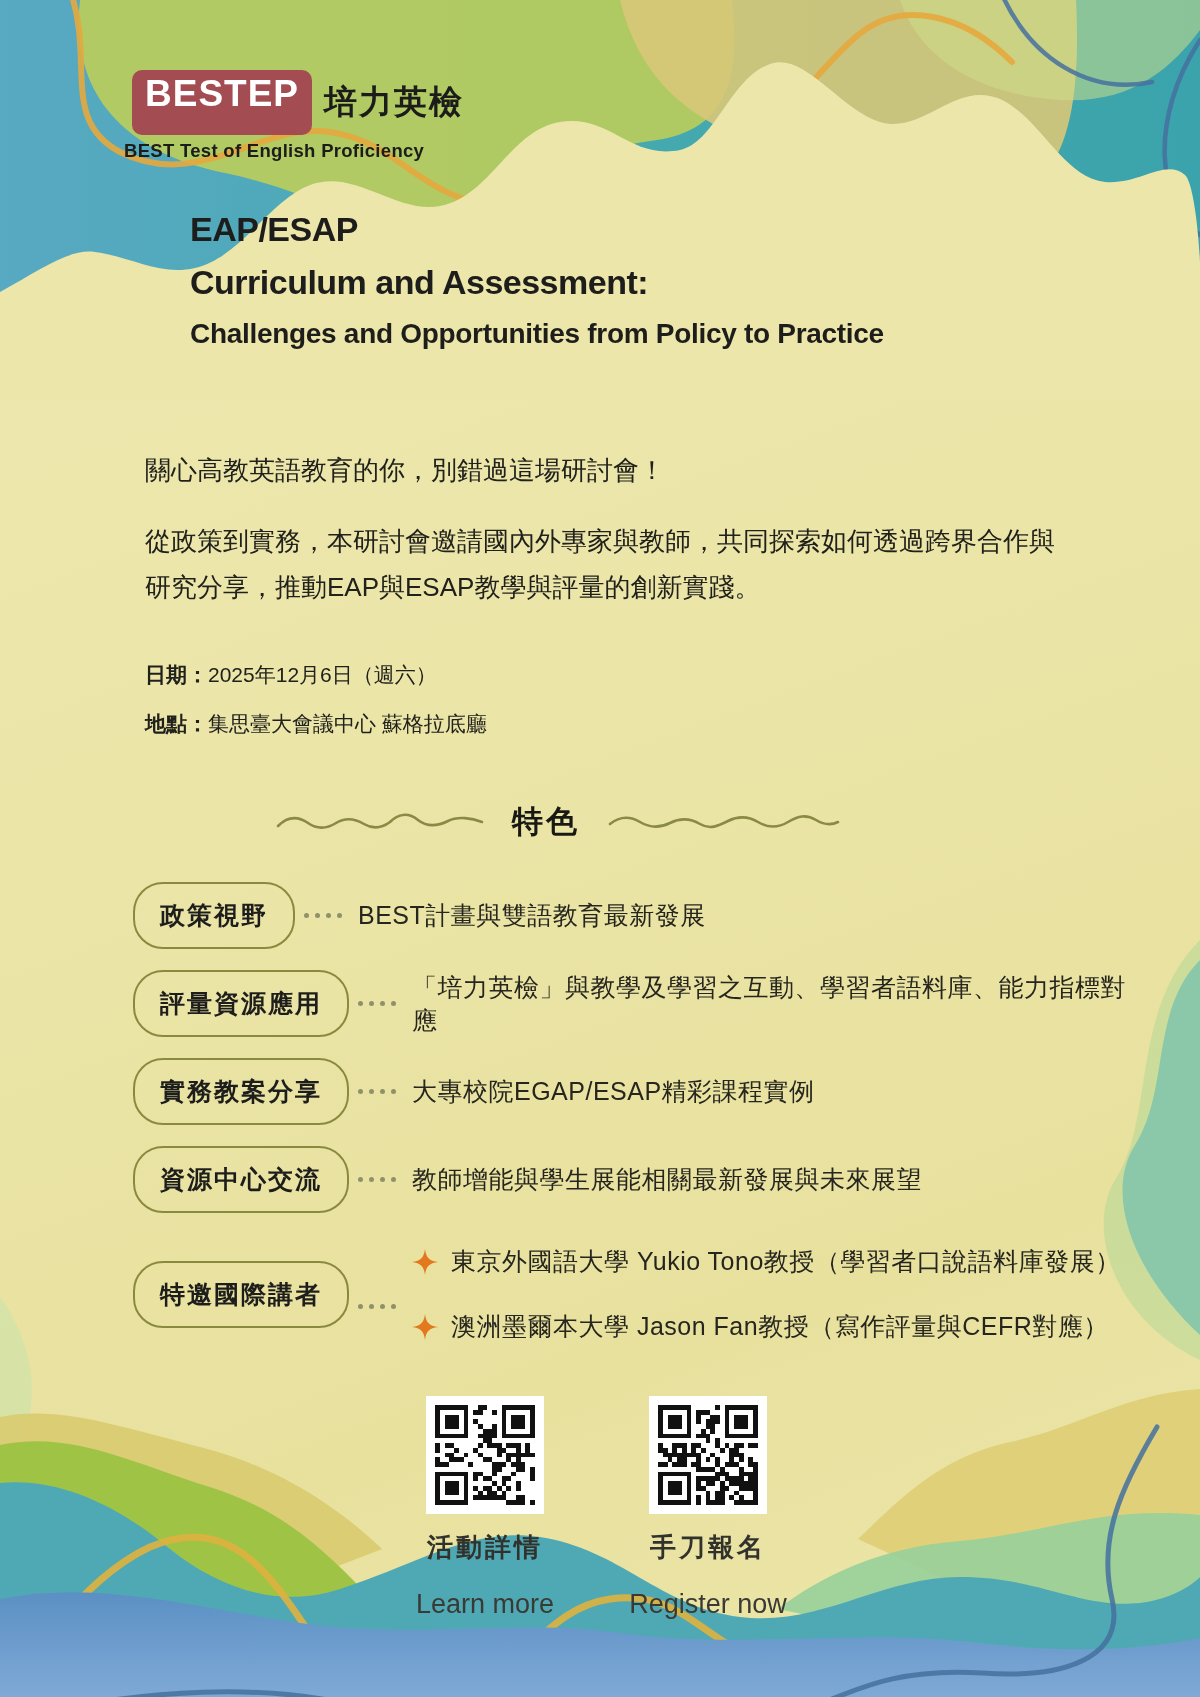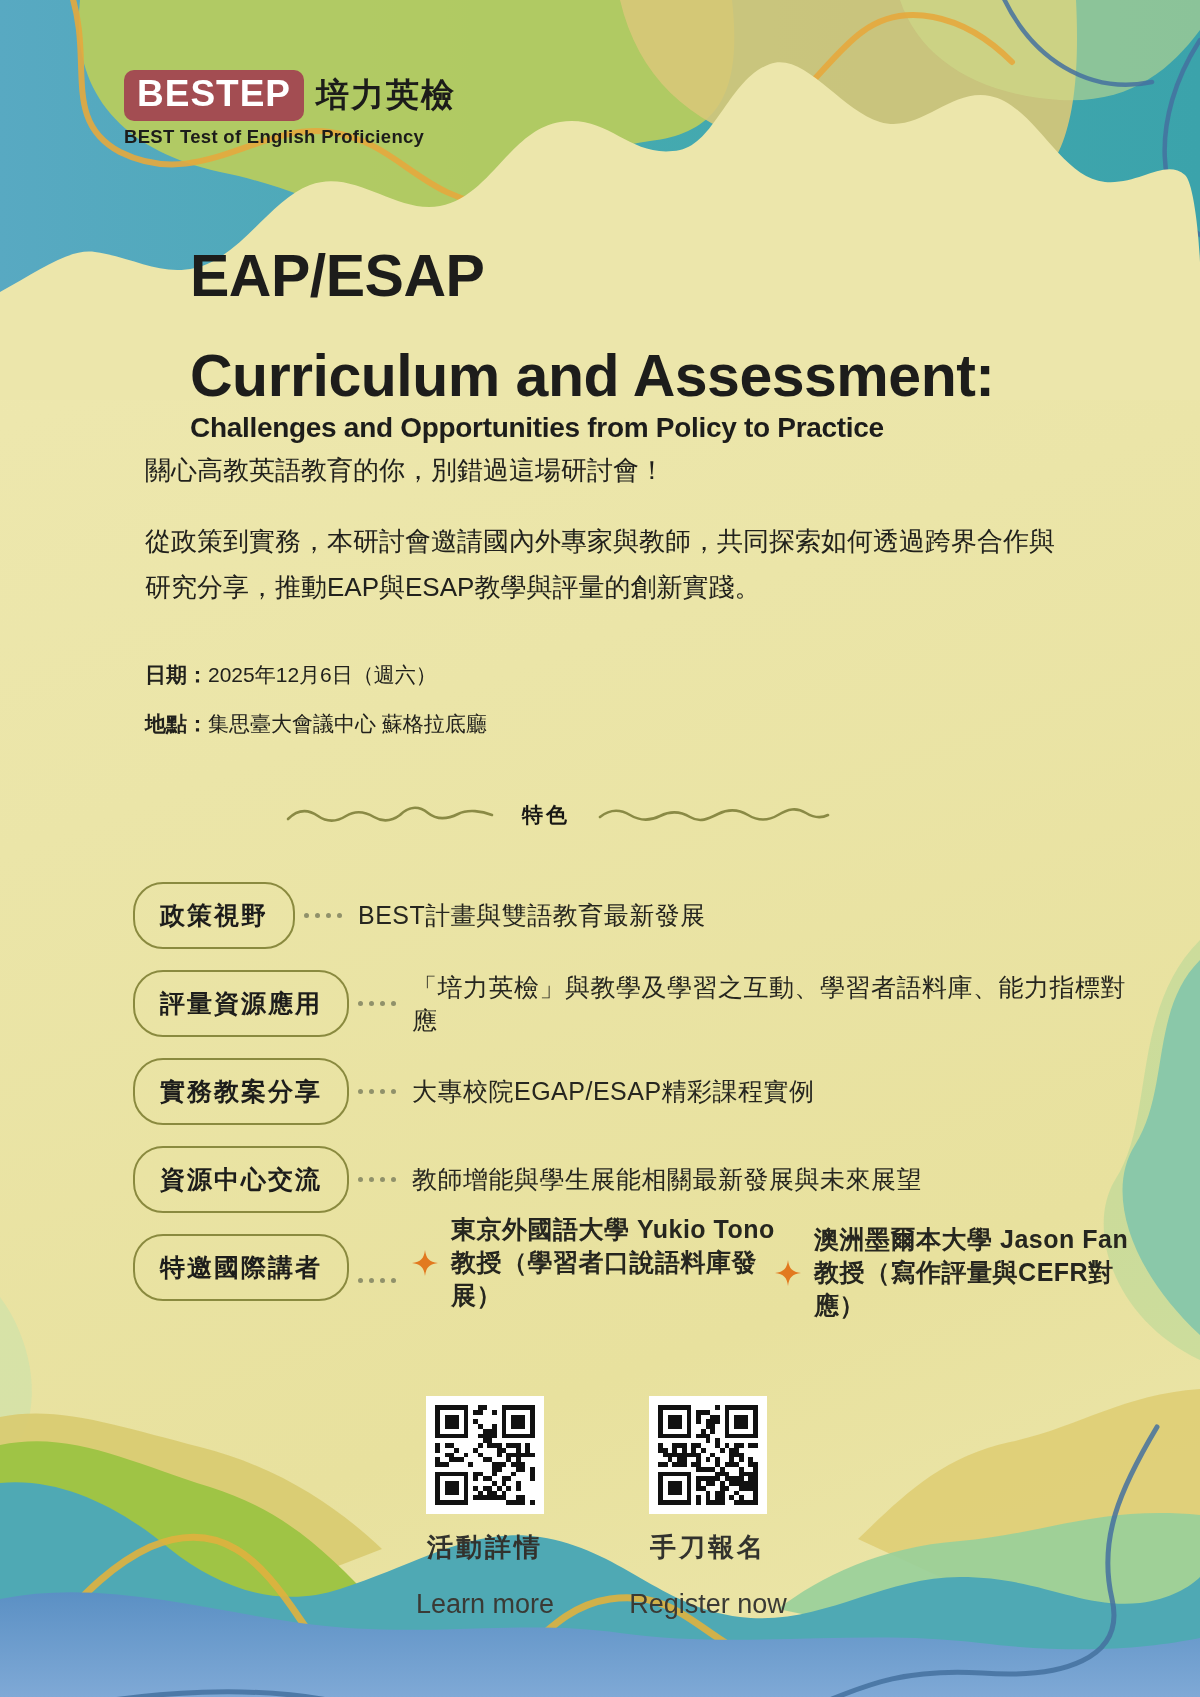--- a/index.html
+++ b/index.html
@@ -6,55 +6,55 @@
   #poster{position:relative;width:1200px;height:1697px;margin:0 auto;overflow:hidden;
     background:linear-gradient(160deg,#efe9b2 0%,#ebe5a8 40%,#e8e19e 75%,#ece6ab 100%);}
   svg{display:block}
   .decor{position:absolute;z-index:1;pointer-events:none;}
   .content{position:absolute;z-index:2;}
 
   
   #logo{left:124px;top:70px;}
   .logo-row{display:flex;align-items:center;}
   .badge{background:#a34d52;color:#ffffff;font-weight:bold;font-size:37px;letter-spacing:1px;
-    height:51px;line-height:47px;padding:0 13px;border-radius:10px;}
+    height:65px;line-height:47px;padding:0 13px;border-radius:10px;margin-left:8px;}
   .logo-cjk{font-size:33px;font-weight:bold;color:#1c1c1a;margin-left:12px;letter-spacing:2px;}
   .logo-sub{font-size:18.5px;font-weight:bold;color:#1c1c1a;margin-top:5px;letter-spacing:0.3px;}
 
   
   #title{left:190px;top:203px;color:#1d1d1b;}
-  .title-big{font-size:59px;font-weight:bold;line-height:53px;letter-spacing:-0.5px;margin-top:47px;}
+  .title-big{font-size:34px;font-weight:bold;line-height:53px;letter-spacing:-0.5px;}
   .title-sub{font-size:28px;font-weight:bold;margin-top:9px;letter-spacing:-0.3px;}
 
   
   #intro{left:145px;top:450px;width:930px;color:#21211c;}
   .hook{font-size:26px;line-height:40px;margin-bottom:28px;}
   .body-par{font-size:26px;line-height:46px;}
 
   
   #details{left:145px;top:650px;color:#21211c;}
   .detail-line{font-size:21px;line-height:49px;}
   .detail-label{font-weight:bold;}
 
   
   #feat-head{left:0;top:801px;width:1200px;display:flex;align-items:center;justify-content:center;
     gap:26px;transform:translateX(-42px);}
   .wave-line{flex:none;}
-  .feat-title{font-size:21px;font-weight:bold;color:#181815;letter-spacing:3px;}
+  .feat-title{font-size:31px;font-weight:bold;color:#181815;letter-spacing:3px;}
 
   
   #features{left:133px;top:882px;right:70px;}
   .feat-row{display:flex;align-items:center;margin-bottom:21px;}
   .feat-row.speakers-row{align-items:center;margin-bottom:0;}
   .pill{flex:none;border:2.5px solid #8a8a3f;border-radius:30px;height:55px;display:flex;
     align-items:center;padding:4px 25px;font-size:25px;font-weight:bold;color:#1d1d1b;letter-spacing:2px;}
   .dots{flex:none;display:flex;align-items:center;gap:6px;margin:0 16px 0 9px;}
   .dot{width:5px;height:5px;border-radius:50%;background:#90916a;}
   .desc{font-size:25px;color:#26261f;letter-spacing:0.5px;}
-  .speaker-list{display:flex;flex-direction:row;font-weight:bold;}
+  .speaker-list{display:flex;flex-direction:column;}
   .speaker{display:flex;align-items:center;height:55px;}
   .speaker + .speaker{margin-top:10px;}
   .star{flex:none;margin-right:13px;}
 
   
   .qr-block{width:190px;text-align:center;top:1396px;}
   #qr-left{left:390px;} #qr-right{left:613px;}
   .qr-box{width:100px;height:100px;background:#ffffff;padding:9px;margin:0 auto;}
   .qr-zh{font-size:26px;font-weight:bold;color:#32322d;margin-top:16px;letter-spacing:3px;}
   .qr-en{font-size:27px;color:#3a3a35;margin-top:24px;}

